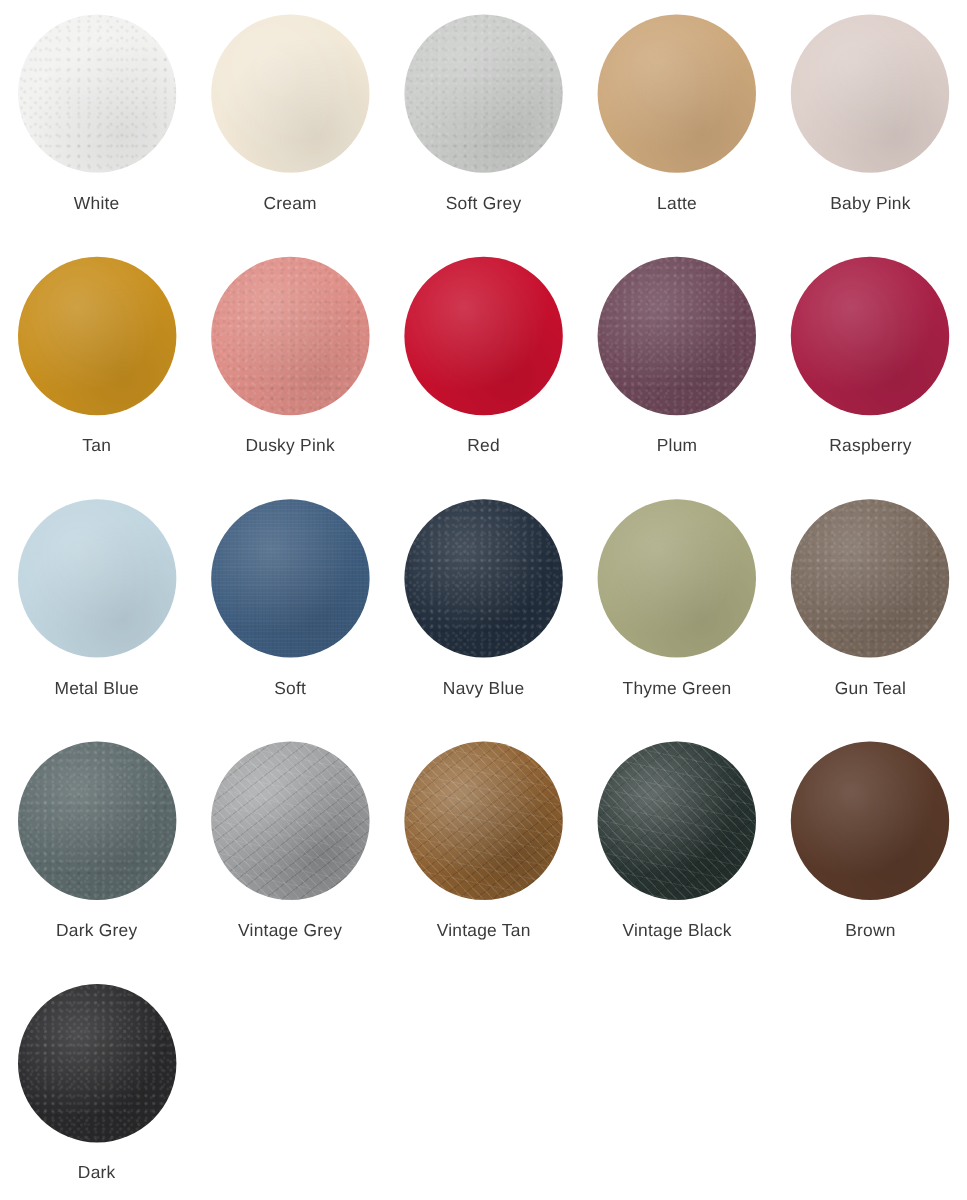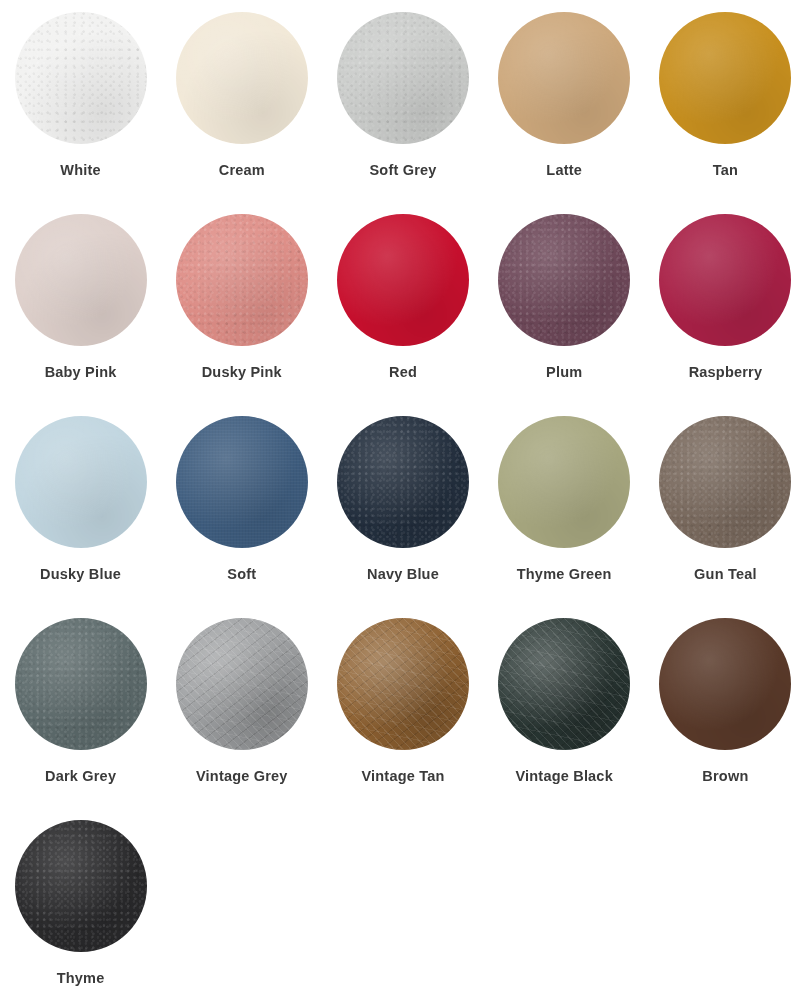--- a/index.html
+++ b/index.html
@@ -22,21 +22,20 @@
     width: 806px;
     box-sizing: border-box;
     padding: 6px 0 0 0;
   }
 
   .swatch-cell {
     display: flex;
     flex-direction: column;
     align-items: center;
     justify-content: flex-start;
-    font-weight: bold;
   }
 
   .swatch-disc-wrap {
     width: 132px;
     height: 132px;
     position: relative;
     margin-top: 6px;
   }
 
   .swatch-disc {
@@ -140,32 +139,32 @@
       <div class="swatch-label">Soft Grey</div>
     </div>
     <div class="swatch-cell">
       <div class="swatch-disc-wrap">
         <div class="swatch-disc grain-none" style="background-color: rgb(205, 168, 124);"></div>
       </div>
       <div class="swatch-label">Latte</div>
     </div>
     <div class="swatch-cell">
       <div class="swatch-disc-wrap">
+        <div class="swatch-disc grain-none" style="background-color: rgb(222, 208, 203);"></div>
+      </div>
+      <div class="swatch-label">Baby Pink</div>
+    </div>
+    <div class="swatch-cell">
+      <div class="swatch-disc-wrap">
         <div class="swatch-disc grain-none" style="background-color: rgb(200, 144, 31);"></div>
       </div>
       <div class="swatch-label">Tan</div>
     </div>
     <div class="swatch-cell">
       <div class="swatch-disc-wrap">
-        <div class="swatch-disc grain-none" style="background-color: rgb(222, 208, 203);"></div>
-      </div>
-      <div class="swatch-label">Baby Pink</div>
-    </div>
-    <div class="swatch-cell">
-      <div class="swatch-disc-wrap">
         <div class="swatch-disc grain-fine" style="background-color: rgb(223, 142, 135);"></div>
       </div>
       <div class="swatch-label">Dusky Pink</div>
     </div>
     <div class="swatch-cell">
       <div class="swatch-disc-wrap">
         <div class="swatch-disc grain-none" style="background-color: rgb(200, 16, 46);"></div>
       </div>
       <div class="swatch-label">Red</div>
     </div>
@@ -178,21 +177,21 @@
     <div class="swatch-cell">
       <div class="swatch-disc-wrap">
         <div class="swatch-disc grain-none" style="background-color: rgb(169, 33, 71);"></div>
       </div>
       <div class="swatch-label">Raspberry</div>
     </div>
     <div class="swatch-cell">
       <div class="swatch-disc-wrap">
         <div class="swatch-disc grain-none" style="background-color: rgb(193, 214, 224);"></div>
       </div>
-      <div class="swatch-label">Dusky Blue</div>
+      <div class="swatch-label">Metal Blue</div>
     </div>
     <div class="swatch-cell">
       <div class="swatch-disc-wrap">
         <div class="swatch-disc grain-soft" style="background-color: rgb(63, 94, 128);"></div>
       </div>
       <div class="swatch-label">Soft</div>
     </div>
     <div class="swatch-cell">
       <div class="swatch-disc-wrap">
         <div class="swatch-disc grain-fine" style="background-color: rgb(35, 47, 62);"></div>
@@ -238,15 +237,15 @@
     <div class="swatch-cell">
       <div class="swatch-disc-wrap">
         <div class="swatch-disc grain-none" style="background-color: rgb(90, 58, 42);"></div>
       </div>
       <div class="swatch-label">Brown</div>
     </div>
     <div class="swatch-cell">
       <div class="swatch-disc-wrap">
         <div class="swatch-disc grain-fine" style="background-color: rgb(42, 42, 44);"></div>
       </div>
-      <div class="swatch-label">Thyme</div>
+      <div class="swatch-label">Dark</div>
     </div>
   </div>
 
 </body></html>

